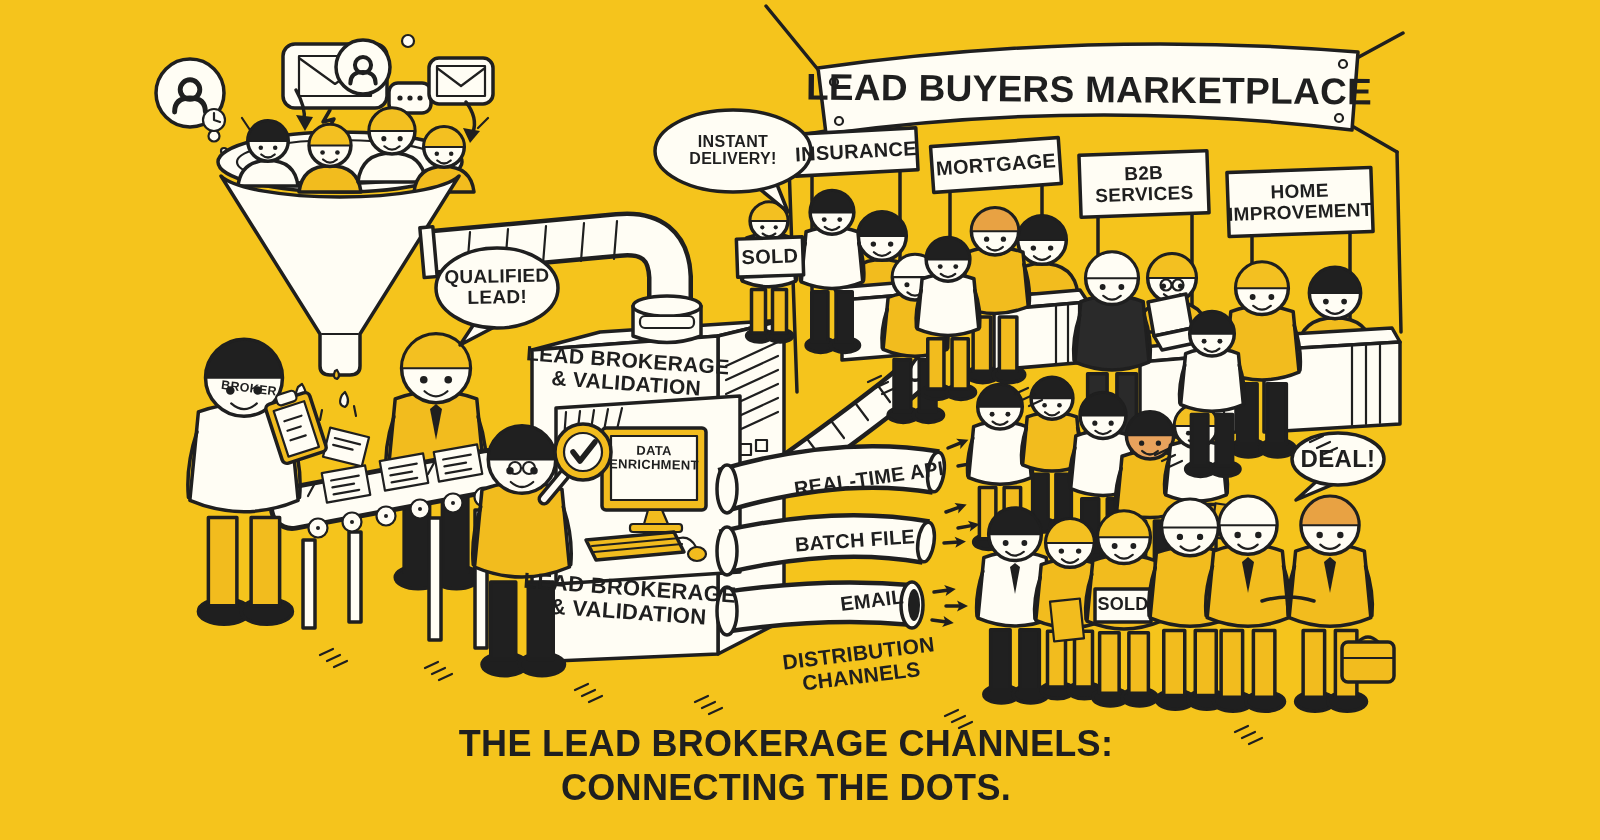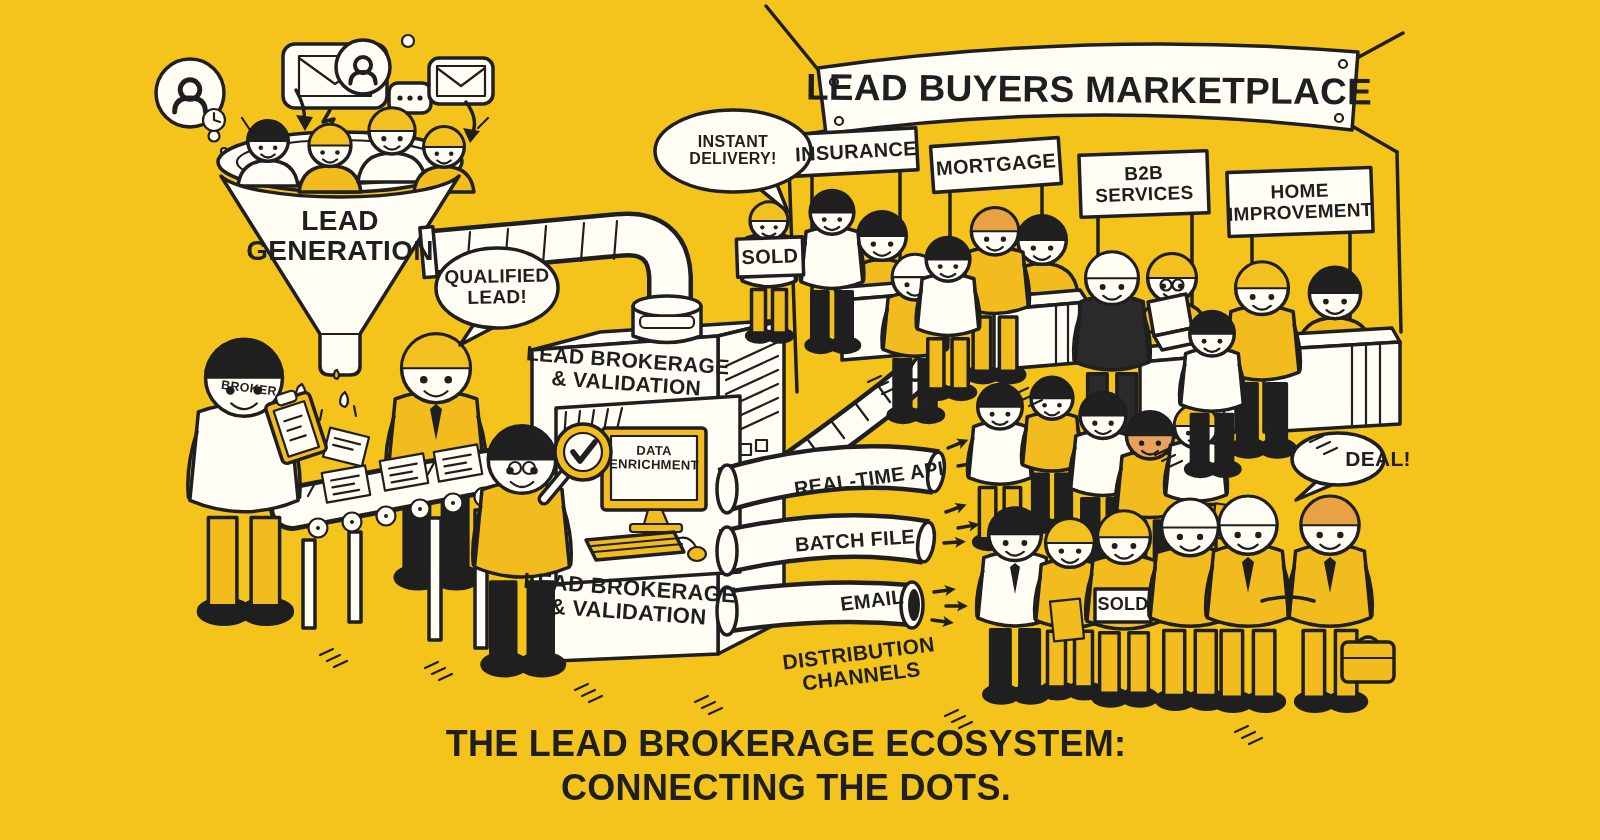--- a/index.html
+++ b/index.html
@@ -384,22 +384,20 @@
         <use href="#hat" transform="translate(695,702)"></use>
   <use href="#hat" transform="translate(945,716)"></use>
         <use href="#hat" transform="translate(1235,732)"></use>
   <use href="#hat" transform="translate(868,382)"></use>
         <use href="#hat" transform="translate(1015,394)"></use>
   <use href="#hat" transform="translate(1155,455)"></use>
         <use href="#hat" transform="translate(1310,442)"></use>
 </g>
 </svg>
 
-<div class="txt" style="left:340px;top:236px;font-size:28px;transform:translate(-50%,-50%)">LEAD
-GENERATION</div>
 <div class="txt" style="left:497px;top:287px;font-size:19px;transform:translate(-50%,-50%) rotate(-1deg)">QUALIFIED
 LEAD!</div>
 <div class="txt" style="left:249px;top:389px;font-size:12.5px;transform:translate(-50%,-50%) rotate(7deg)">BROKER</div>
 <div class="txt" style="left:627px;top:372px;font-size:21px;transform:translate(-50%,-50%) rotate(4deg)">LEAD BROKERAGE
 &amp; VALIDATION</div>
 <div class="txt" style="left:654px;top:458px;font-size:13px;transform:translate(-50%,-50%) rotate(1deg)">DATA
 ENRICHMENT</div>
 <div class="txt" style="left:629px;top:600px;font-size:22px;transform:translate(-50%,-50%) rotate(4deg)">LEAD BROKERAGE
 &amp; VALIDATION</div>
 <div class="txt" style="left:869px;top:479px;font-size:20px;transform:translate(-50%,-50%) rotate(-8deg)">REAL-TIME API</div>
@@ -410,17 +408,17 @@
 <div class="txt" style="left:1089px;top:90px;font-size:37px;white-space:nowrap;transform:translate(-50%,-50%) rotate(0.5deg)">LEAD BUYERS MARKETPLACE</div>
 <div class="txt" style="left:733px;top:150px;font-size:16px;transform:translate(-50%,-50%)">INSTANT
 DELIVERY!</div>
 <div class="txt" style="left:770px;top:257px;font-size:20px;transform:translate(-50%,-50%) rotate(-2deg)">SOLD</div>
 <div class="txt" style="left:856px;top:152px;font-size:20px;transform:translate(-50%,-50%) rotate(-3deg)">INSURANCE</div>
 <div class="txt" style="left:996px;top:165px;font-size:20px;transform:translate(-50%,-50%) rotate(-4deg)">MORTGAGE</div>
 <div class="txt" style="left:1144px;top:184px;font-size:19px;transform:translate(-50%,-50%) rotate(-2deg)">B2B
 SERVICES</div>
 <div class="txt" style="left:1300px;top:202px;font-size:19px;transform:translate(-50%,-50%) rotate(-2deg)">HOME
 IMPROVEMENT</div>
-<div class="txt" style="left:1378px;top:459px;font-size:21px;transform:translate(-50%,-50%)">DEAL!</div>
+<div class="txt" style="left:1338px;top:459px;font-size:24px;transform:translate(-50%,-50%)">DEAL!</div>
 <div class="txt" style="left:1123px;top:605px;font-size:18px;transform:translate(-50%,-50%)">SOLD</div>
-<div class="txt" style="left:786px;top:766px;font-size:36px;line-height:1.22;transform:translate(-50%,-50%)">THE LEAD BROKERAGE ECOSYSTEM:
+<div class="txt" style="left:786px;top:766px;font-size:36px;line-height:1.22;transform:translate(-50%,-50%)">THE LEAD BROKERAGE CHANNELS:
 CONNECTING THE DOTS.</div>
 </div>
 
 </body></html>

